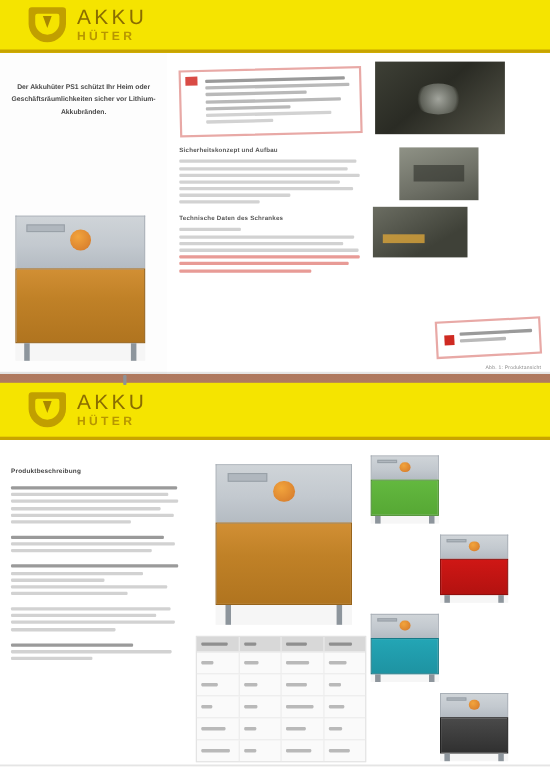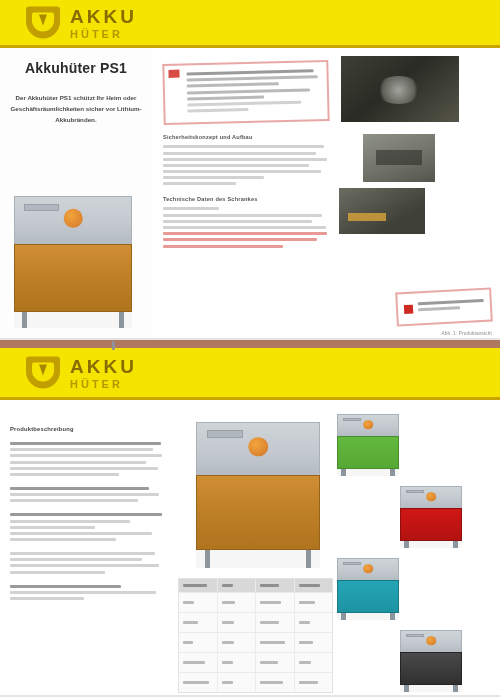--- a/index.html
+++ b/index.html
@@ -69,21 +69,21 @@
     position: absolute;
     left: 13px; top: 8px;
     width: 0; height: 0;
     border-left: 4px solid transparent;
     border-right: 4px solid transparent;
     border-top: 11px solid #a98800;
     z-index: 2;
   }
   .brand-words { display: flex; flex-direction: column; line-height: 1; }
   .brand-top {
-    font-size: 19px; font-weight: bold;
+    font-size: 19px; font-weight: normal;
     letter-spacing: 3px; color: #8a6d00;
   }
   .brand-sub {
     font-size: 11px; font-weight: bold;
     letter-spacing: 3px; color: #b79600;
     margin-top: 3px;
   }
 
   
   #page1 .col-left {
@@ -307,21 +307,20 @@
   }
 </style>
 </head>
 <body>
 
 <div id="viewer">
 
   <div class="page" id="page1">
 
     <div class="col-left">
-      <div class="doc-title">Akkuhüter PS1</div>
       <div class="doc-subtitle">Der Akkuhüter PS1 schützt Ihr Heim oder Geschäftsräumlichkeiten sicher vor Lithium-Akkubränden.</div>
     </div>
 
     <div class="cabinet" id="p1-cabinet">
       <div class="cab-top">
         <div class="cab-label"></div>
         <div class="cab-badge"></div>
       </div>
       <div class="cab-body"></div>
       <div class="cab-legs"></div>

